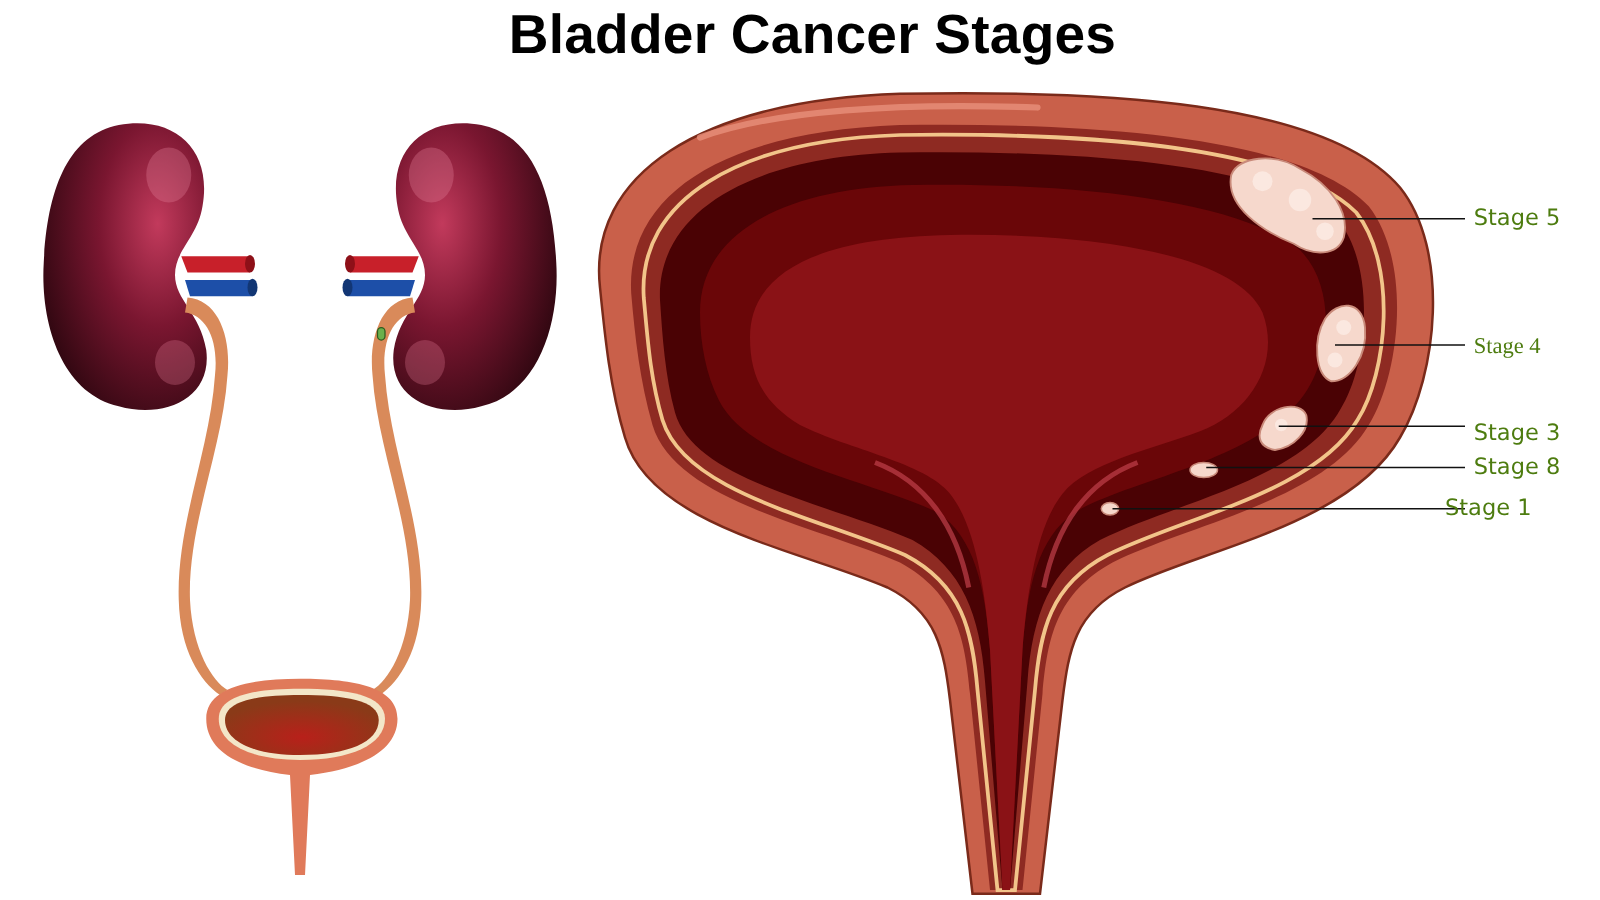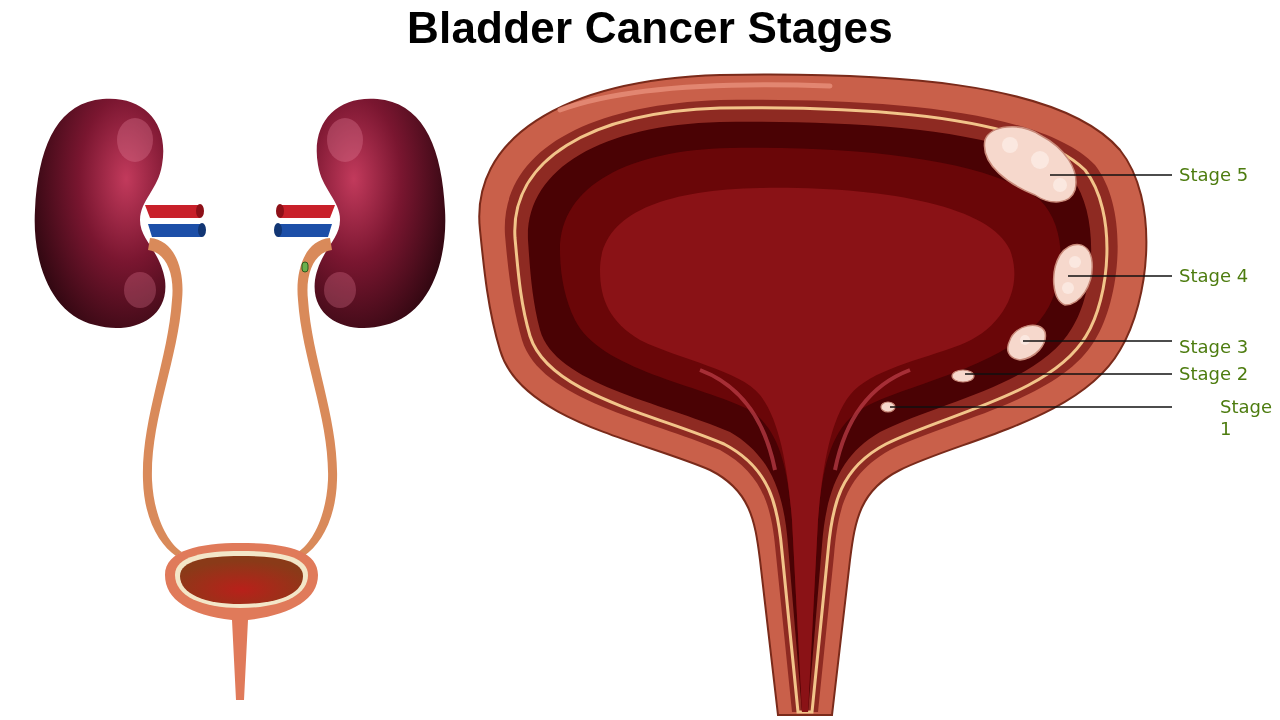--- a/index.html
+++ b/index.html
@@ -99,16 +99,16 @@
   <ellipse cx="888" cy="407" rx="7" ry="5" fill="#f6d8cc" stroke="#c98a7a" stroke-width="1.2"></ellipse>
 
   <line x1="1050" y1="175" x2="1172" y2="175" stroke="#111" stroke-width="1.3"></line>
   <line x1="1068" y1="276" x2="1172" y2="276" stroke="#111" stroke-width="1.3"></line>
   <line x1="1023" y1="341" x2="1172" y2="341" stroke="#111" stroke-width="1.3"></line>
   <line x1="965" y1="374" x2="1172" y2="374" stroke="#111" stroke-width="1.3"></line>
   <line x1="890" y1="407" x2="1172" y2="407" stroke="#111" stroke-width="1.3"></line>
 </svg>
 
 <div class="label" style="left:1179px; top:164px;">Stage 5</div>
-<div class="label" style="left:1179px; top:265px;">Stage 4</div>
+<div class="label" style="left:1179px; top:265px;font-family:Liberation Serif, serif;">Stage 4</div>
 <div class="label" style="left:1179px; top:336px;">Stage 3</div>
-<div class="label" style="left:1179px; top:363px;">Stage 2</div>
-<div class="label" style="left:1220px; top:396px;">Stage 1</div>
+<div class="label" style="left:1179px; top:363px;">Stage 8</div>
+<div class="label" style="left:1156px; top:396px;">Stage 1</div>
 
 </body></html>

